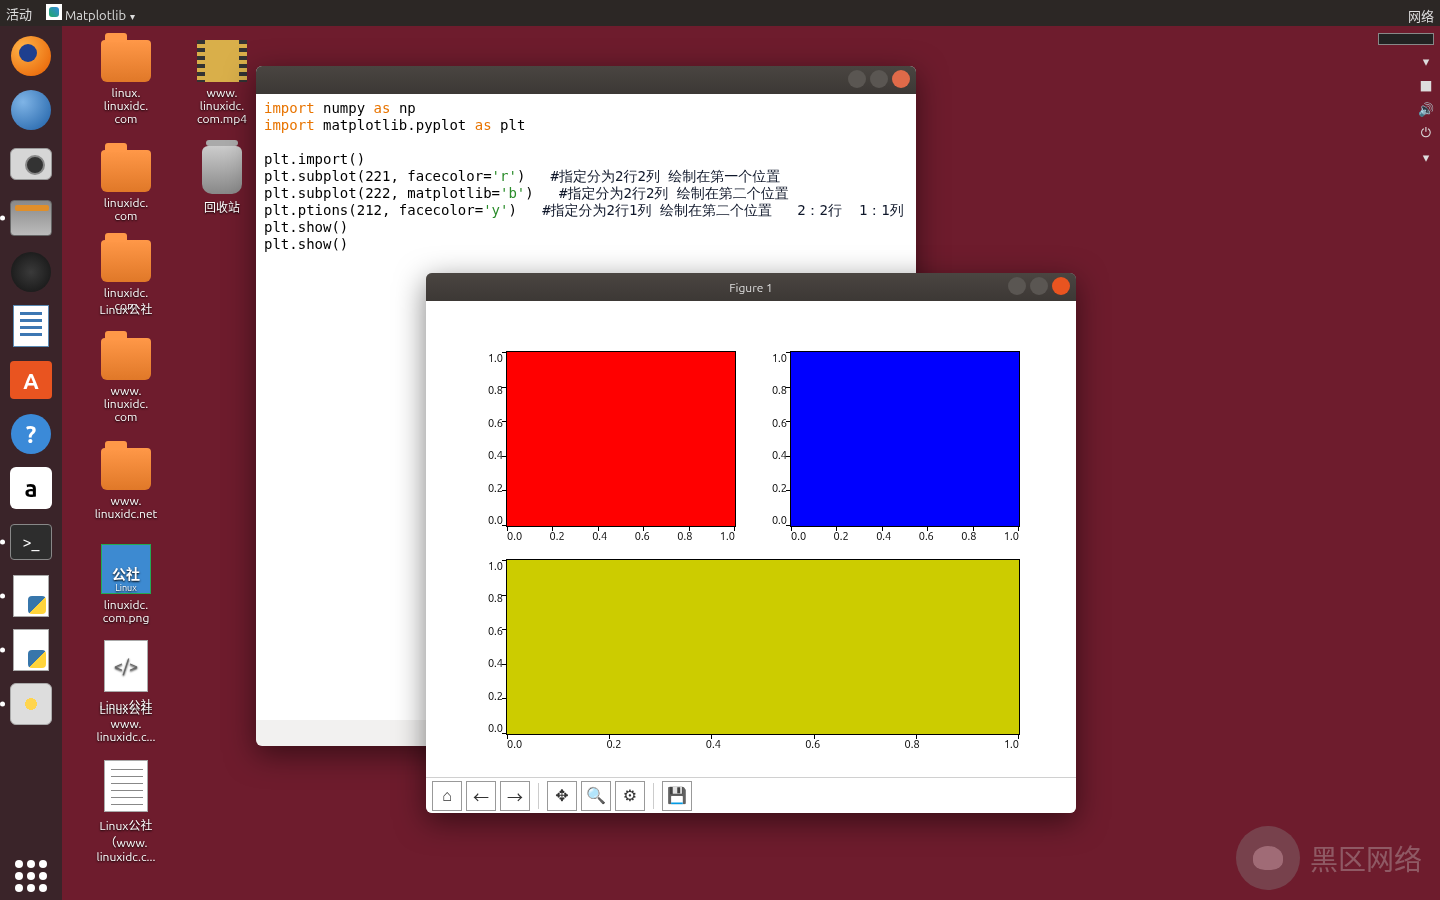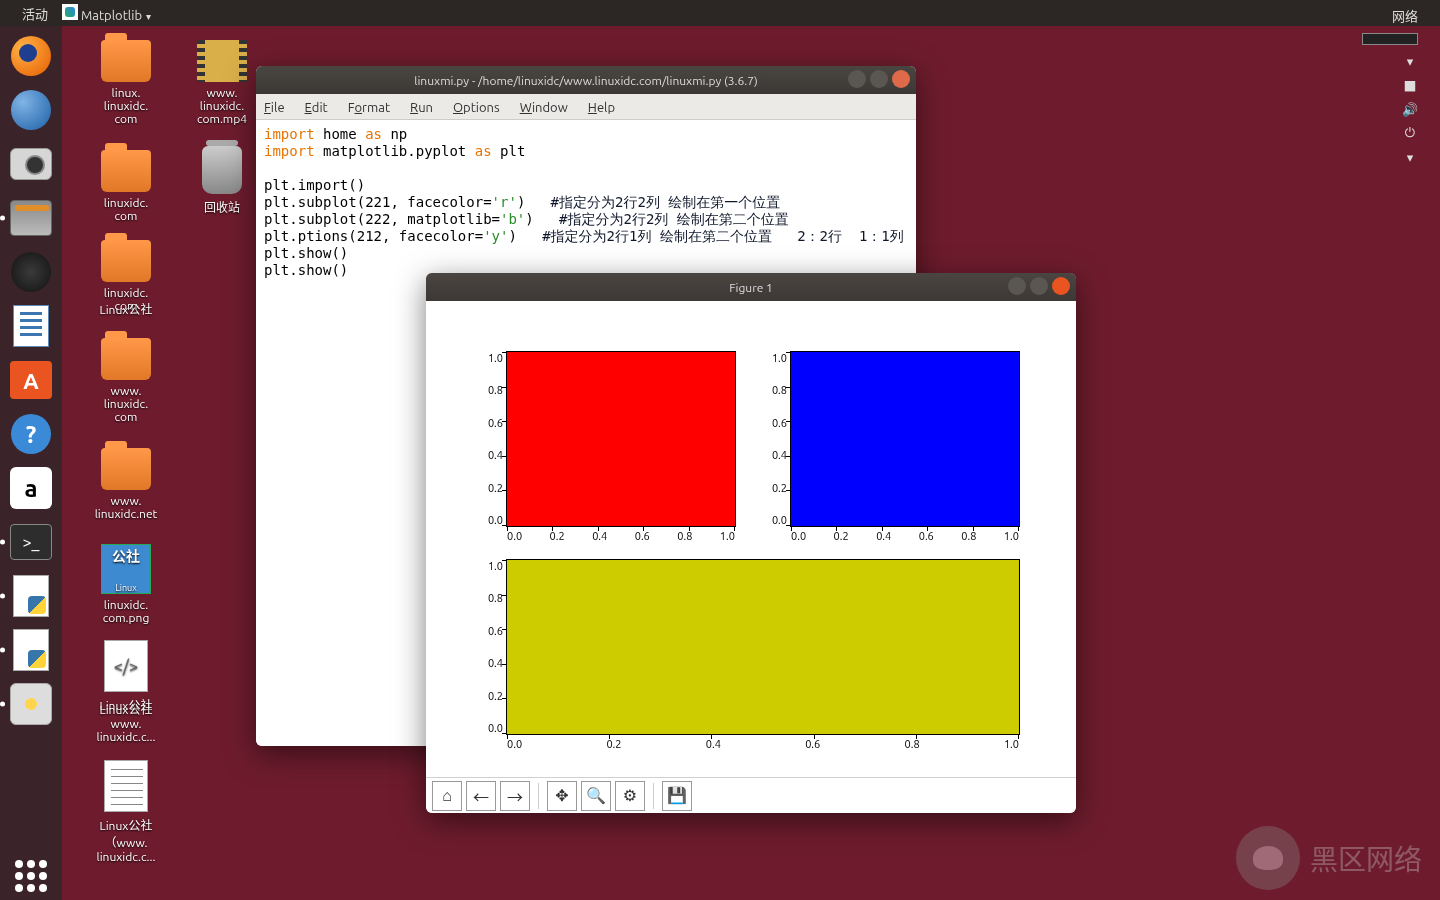--- a/index.html
+++ b/index.html
@@ -6,21 +6,21 @@
 body {
   width:1440px; height:900px;
   background:#6e1c2d;
   font-family:"Ubuntu","Noto Sans CJK SC",sans-serif;
   overflow:hidden; position:relative; color:#fff;
 }
 
 #top-panel {
   position:absolute; top:0; left:0; width:100%; height:26px;
   background:#2c2725; display:flex; align-items:center;
-  font-size:13px; padding:0 22px; color:#ddd;
+  font-size:13px; padding:0 6px; color:#ddd;
 }
 #top-panel .left { display:flex; align-items:center; gap:14px;}
 #top-panel .center { flex:1; display:flex; justify-content:center; gap:10px;}
 #top-panel .right { display:flex; align-items:flex-end; gap:8px;flex-direction:column;}
 .mpl-icon { width:16px; height:16px; background:#fff; display:inline-block; position:relative;}
 .mpl-icon::before { content:""; position:absolute; left:3px; top:3px; width:10px; height:10px; background:linear-gradient(45deg,#2a6,#38d); border-radius:3px;}
 .dropdown-tri { font-size:10px; margin-left:4px;}
 .meter { width:56px; height:12px; border:1px solid #888; display:inline-block;}
 .meter.cpu { background:linear-gradient(to right,#4a67b8 0% 30%,transparent 30%);}
 .meter.mem { background:linear-gradient(to right,#2ecc71 0% 70%,transparent 70%);}
@@ -57,21 +57,21 @@
 
 .desk-icon{position:absolute;width:96px;text-align:center;font-size:12px;color:#fff;text-shadow:0 1px 2px #000;}
 .desk-icon .ic{width:50px;height:42px;margin:0 auto 4px;}
 .folder{background:linear-gradient(#ff9848,#e07828);border-radius:4px 4px 6px 6px;position:relative;}
 .folder::before{content:"";position:absolute;top:-7px;left:4px;width:22px;height:9px;background:#ff9848;border-radius:3px 3px 0 0;}
 .video-file{background:#d9af4a;position:relative;}
 .video-file::before,.video-file::after{content:"";position:absolute;top:0;width:8px;height:100%;background:repeating-linear-gradient(#333 0 4px,#d9af4a 4px 8px);}
 .video-file::before{left:0;}.video-file::after{right:0;}
 .trash{width:40px;height:48px;background:linear-gradient(#ccc,#888);border-radius:6px 6px 10px 10px;margin:0 auto 4px;position:relative;}
 .trash::before{content:"";position:absolute;top:-6px;left:4px;width:32px;height:6px;background:#aaa;border-radius:3px;}
-.png-file{width:50px;height:50px;margin:0 auto 4px;background:#3d8ad1;color:#fff;display:flex;flex-direction:column;align-items:center;justify-content:space-between;font-size:9px;border:1px solid #2a5;gap:12px;}
+.png-file{width:50px;height:50px;margin:0 auto 4px;background:#3d8ad1;color:#fff;display:flex;flex-direction:column;align-items:center;justify-content:flex-end;font-size:9px;border:1px solid #2a5;}
 .png-file .big{font-size:14px;font-weight:bold;}
 .code-file{width:44px;height:52px;margin:0 auto 4px;background:#fff;border:1px solid #aaa;display:flex;align-items:center;justify-content:center;color:#666;font-size:16px;}
 .text-file{width:44px;height:52px;margin:0 auto 4px;background:#fff;border:1px solid #aaa;background-image:repeating-linear-gradient(#888 0 1px,transparent 1px 7px);background-position:6px 8px;background-size:32px 36px;background-repeat:no-repeat;}
 
 .win{position:absolute;border-radius:6px;overflow:hidden;box-shadow:0 8px 30px rgba(0,0,0,.5);}
 #editor{left:256px;top:66px;width:660px;height:680px;background:#f2f1f0;}
 .titlebar{height:28px;background:linear-gradient(#4a4541,#3c3835);display:flex;align-items:center;color:#ddd;font-size:12px;position:relative;}
 .titlebar .title{flex:1;text-align:center;}
 .win-ctrl{position:absolute;right:6px;top:4px;display:flex;gap:4px;}
 .win-ctrl span{width:18px;height:18px;border-radius:50%;background:#5a5652;display:inline-block;}
@@ -247,37 +247,27 @@
   </div>
 <div class="desk-icon" style="left:78px;top:760px">
     <div class="text-file"></div>
     <div style="white-space:pre-line">Linux公社
 （www.
 linuxidc.c...</div>
   </div>
 
 <div class="win" id="editor">
   <div class="titlebar">
-    <div class="title">linuxmi.py - /home/linuxidc/www.linuxidc.com/linuxmi.py (3.6.7)</div>
     <div class="win-ctrl">
       <span></span>
       <span></span>
       <span class="close"></span>
     </div>
   </div>
-  <div class="menubar">
-    <span><u>F</u>ile</span>
-    <span><u>E</u>dit</span>
-    <span>F<u>o</u>rmat</span>
-    <span><u>R</u>un</span>
-    <span><u>O</u>ptions</span>
-    <span><u>W</u>indow</span>
-    <span><u>H</u>elp</span>
-  </div>
-  <div class="code-area"><span class="kw">import</span><span> home </span><span class="kw">as</span><span> np</span>
+  <div class="code-area"><span class="kw">import</span><span> numpy </span><span class="kw">as</span><span> np</span>
 <span class="kw">import</span><span> matplotlib.pyplot </span><span class="kw">as</span><span> plt</span>
 <span></span>
 <span>plt.import()</span>
 <span>plt.subplot(221, facecolor=</span><span class="str">'r'</span><span>)   </span><span class="cm">#指定分为2行2列 绘制在第一个位置</span>
 <span>plt.subplot(222, matplotlib=</span><span class="str">'b'</span><span>)   </span><span class="cm">#指定分为2行2列 绘制在第二个位置</span>
 <span>plt.ptions(212, facecolor=</span><span class="str">'y'</span><span>)   </span><span class="cm">#指定分为2行1列 绘制在第二个位置   2：2行  1：1列  2：</span>
 <span>plt.show()</span>
 <span>plt.show()</span></div>
 </div>
 

